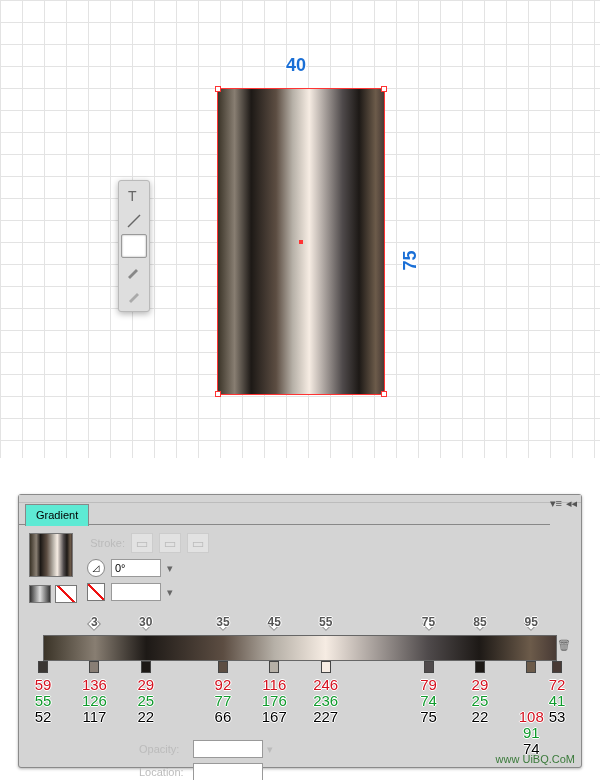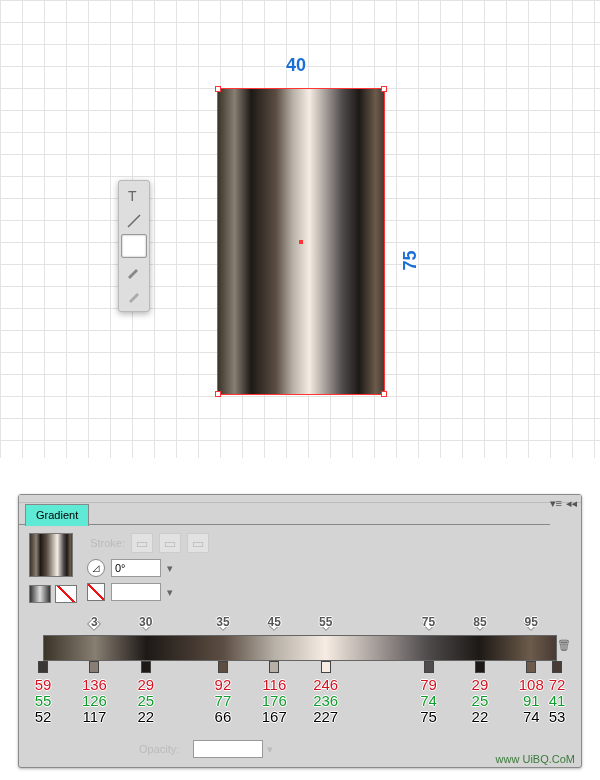--- a/index.html
+++ b/index.html
@@ -224,33 +224,37 @@
           <div class="rgb-col" style="left: 75%;">
             <div class="rgb-val rgb-r">79</div>
             <div class="rgb-val rgb-g">74</div>
             <div class="rgb-val rgb-b">75</div>
           </div>
           <div class="rgb-col" style="left: 85%;">
             <div class="rgb-val rgb-r">29</div>
             <div class="rgb-val rgb-g">25</div>
             <div class="rgb-val rgb-b">22</div>
           </div>
-          <div class="rgb-col" style="left: 95%;">
+          <div class="rgb-col" style="left: 95%; margin-top: 32px;">
             <div class="rgb-val rgb-r">108</div>
             <div class="rgb-val rgb-g">91</div>
             <div class="rgb-val rgb-b">74</div>
           </div>
           <div class="rgb-col" style="left: 100%;">
             <div class="rgb-val rgb-r">72</div>
             <div class="rgb-val rgb-g">41</div>
             <div class="rgb-val rgb-b">53</div>
           </div>
         </div>
 
       <div class="opacity-row">
         <label>Opacity:</label>
         <span class="input" style="width:70px"></span>
           <span style="color:#bbb">▾</span>
       </div>
+      <div class="loc-row">
+        <label>Location:</label>
+        <span class="input" style="width:70px"></span>
+      </div>
     </div>
     <div class="watermark">www UiBQ.CoM</div>
   </div>
 </div>
 
 </body></html>

